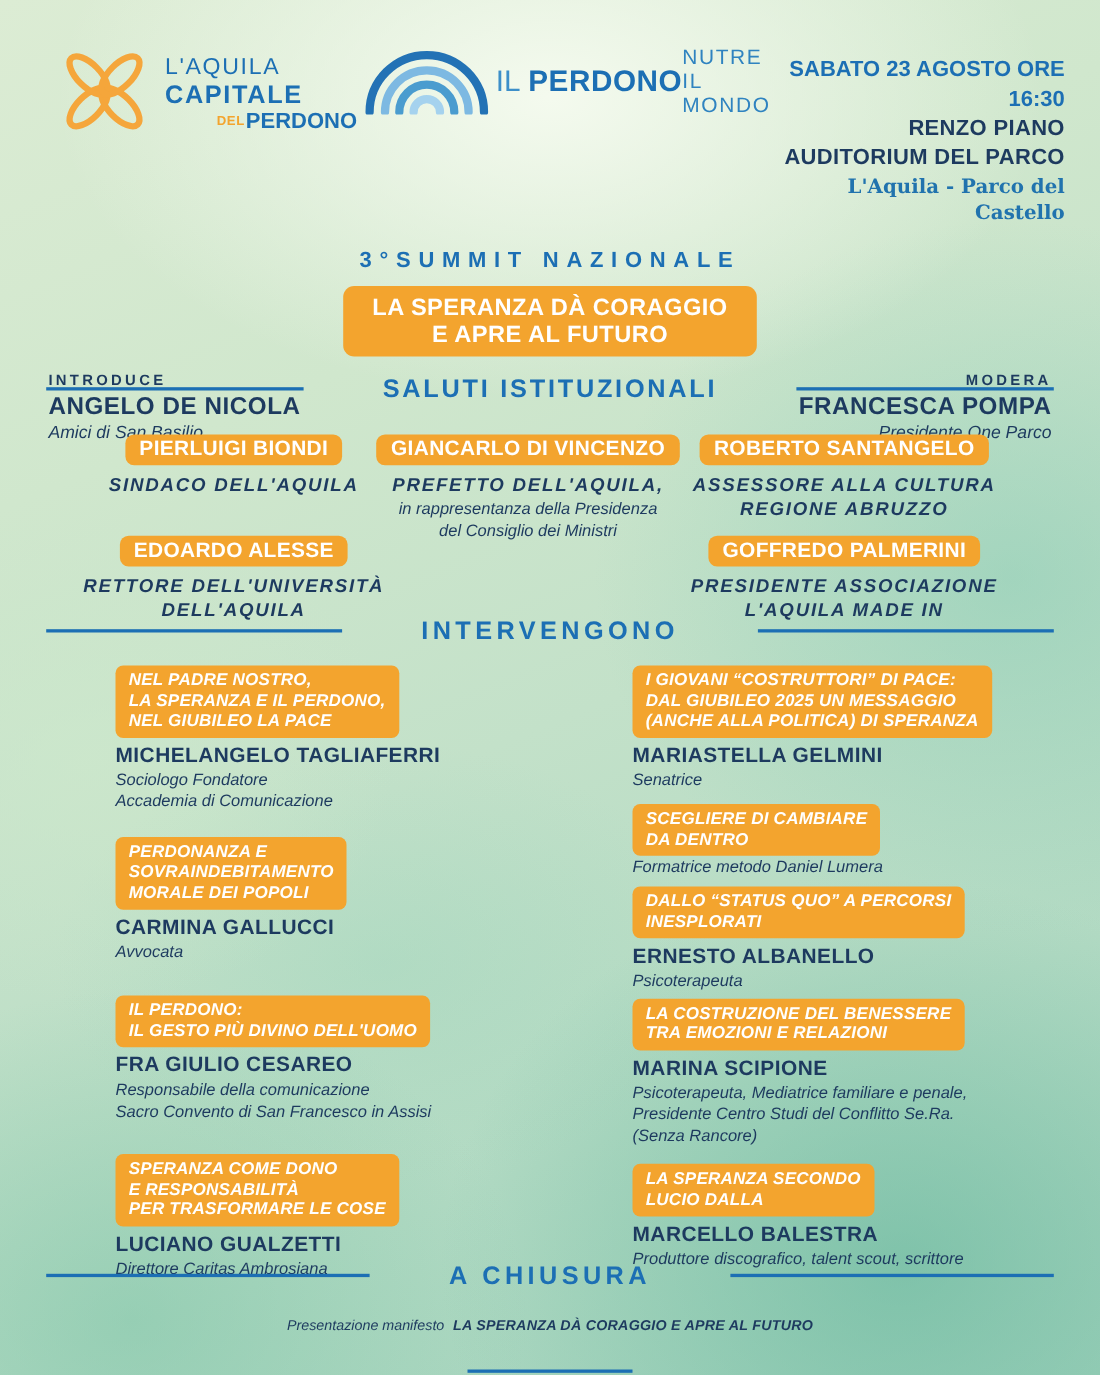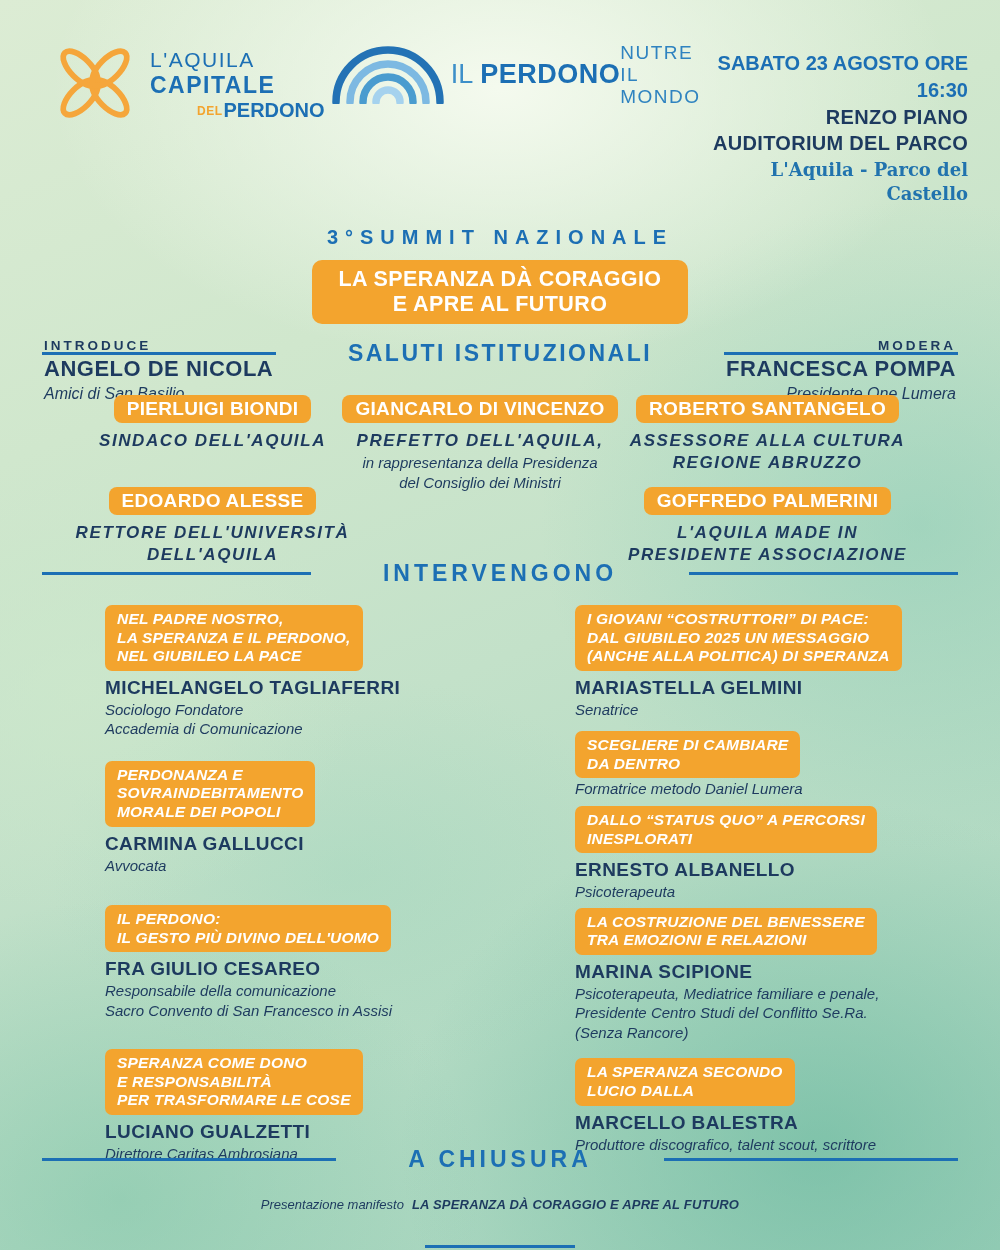--- a/index.html
+++ b/index.html
@@ -145,21 +145,21 @@
 
   <div class="intro-row">
     <div class="person-block">
       <div class="person-role">INTRODUCE</div>
       <div class="person-name">ANGELO DE NICOLA</div>
       <div class="person-affil">Amici di San Basilio</div>
     </div>
     <div class="person-block right">
       <div class="person-role">MODERA</div>
       <div class="person-name">FRANCESCA POMPA</div>
-      <div class="person-affil">Presidente One Lumera</div>
+      <div class="person-affil">Presidente One Parco</div>
     </div>
   </div>
 
   <div class="saluti-section">
     <div class="section-heading">
       <div class="rule"></div>
       <div class="label">SALUTI ISTITUZIONALI</div>
       <div class="rule"></div>
     </div>
     <div class="saluti-cells">
@@ -185,22 +185,22 @@
       <div class="saluti-cell cell-4">
         <span class="pill">EDOARDO ALESSE</span>
         <div class="speaker-title">
           <div>RETTORE DELL'UNIVERSITÀ</div>
           <div>DELL'AQUILA</div>
         </div>
       </div>
       <div class="saluti-cell cell-5">
         <span class="pill">GOFFREDO PALMERINI</span>
         <div class="speaker-title">
+          <div>PRESIDENTE ASSOCIAZIONE</div>
           <div>L'AQUILA MADE IN</div>
-          <div>PRESIDENTE ASSOCIAZIONE</div>
         </div>
       </div>
     </div>
   </div>
 
   <div class="intervengono-section">
     <div class="section-heading">
       <div class="rule"></div>
       <div class="label wide">INTERVENGONO</div>
       <div class="rule"></div>

